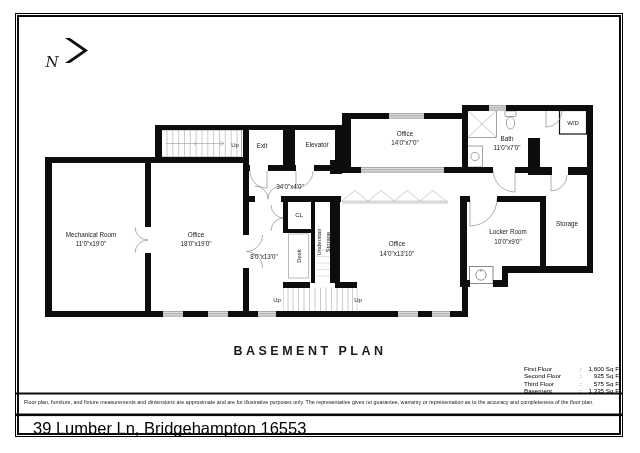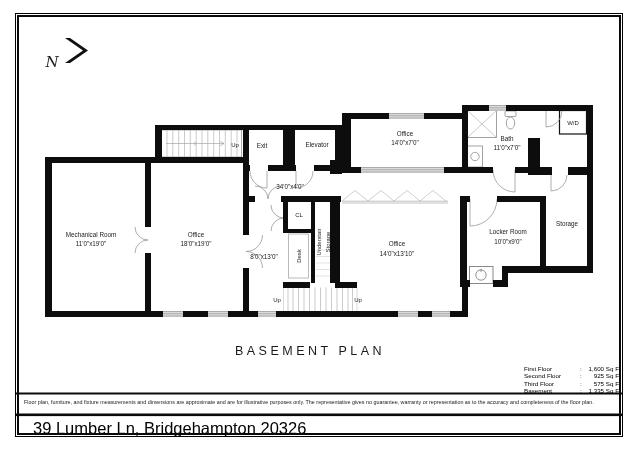--- a/index.html
+++ b/index.html
@@ -1,21 +1,21 @@
 <!DOCTYPE html>
 <html><head>
 <meta charset="utf-8">
 <style>
   html,body{margin:0;padding:0;background:#fff;}
   body{width:640px;height:453px;position:relative;overflow:hidden;
        font-family:"Liberation Sans", sans-serif;color:#111;}
   svg{position:absolute;left:0;top:0;}
   svg text{font-family:"Liberation Sans", sans-serif;fill:#1a1a1a;}
   .plan-title{position:absolute;left:160px;top:344px;width:300px;text-align:center;
-      font-size:12.5px;font-weight:400;letter-spacing:3.5px;color:#1a1a1a;}
+      font-size:12.5px;font-weight:700;letter-spacing:3.5px;color:#1a1a1a;}
   .area-table{position:absolute;left:524px;top:366px;width:124px;font-size:8px;
       line-height:1.18;transform:scale(0.78);transform-origin:0 0;color:#000;}
   .ar{display:flex;}
   .al{flex:1;text-align:left;}
   .ac{width:10px;text-align:center;}
   .av{width:46px;text-align:right;}
   .disclaimer{position:absolute;left:24px;top:399px;width:890px;font-size:8px;
       white-space:nowrap;transform:scale(0.672);transform-origin:0 0;color:#1a1a1a;}
   .address{position:absolute;left:33px;top:419px;font-size:16.5px;color:#000;}
   .frame{position:absolute;left:15px;top:13px;width:608px;height:424px;
@@ -170,17 +170,17 @@
   </div>
   <div class="ar">
     <span class="al">Basement</span>
     <span class="ac">:</span>
     <span class="av">1,335 Sq Ft</span>
   </div>
 </div>
 
 <div class="disclaimer">Floor plan, furniture, and fixture measurements and dimensions are approximate and are for illustrative purposes only. The representative gives no guarantee, warranty or representation as to the accuracy and completeness of the floor plan.</div>
 
-<div class="address">39 Lumber Ln, Bridgehampton 20326</div>
+<div class="address">39 Lumber Ln, Bridgehampton 16553</div>
 
 <div class="frame">
   <div class="frame-inner"></div>
 </div>
 
 </body></html>

